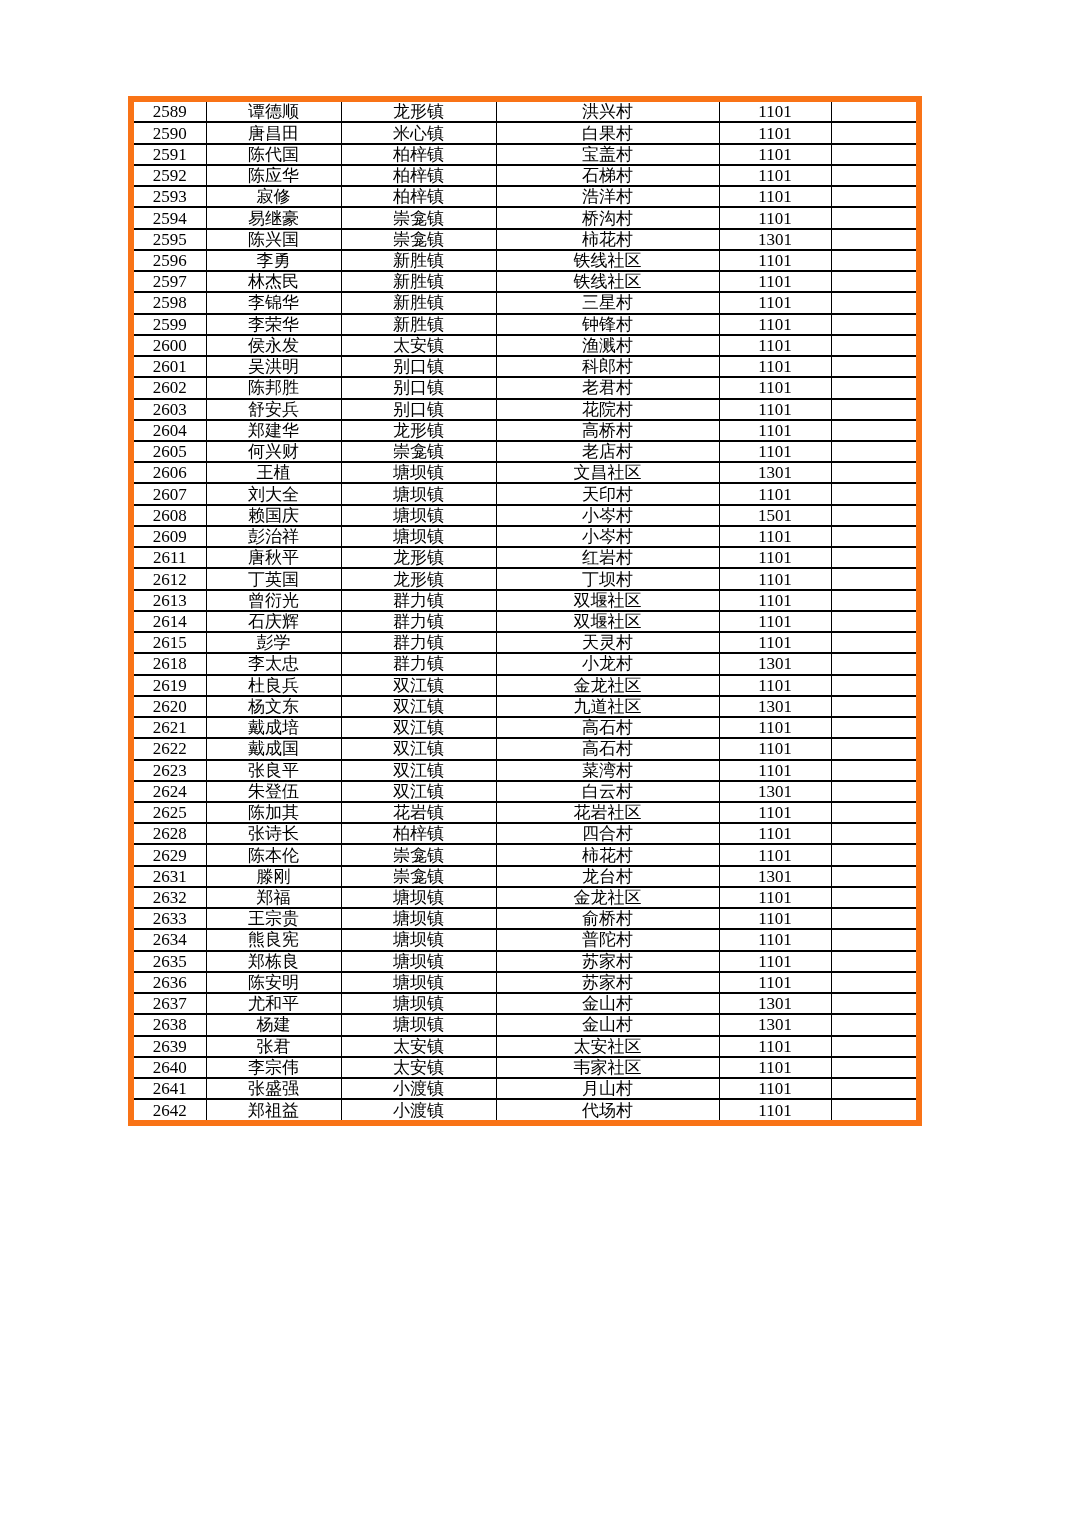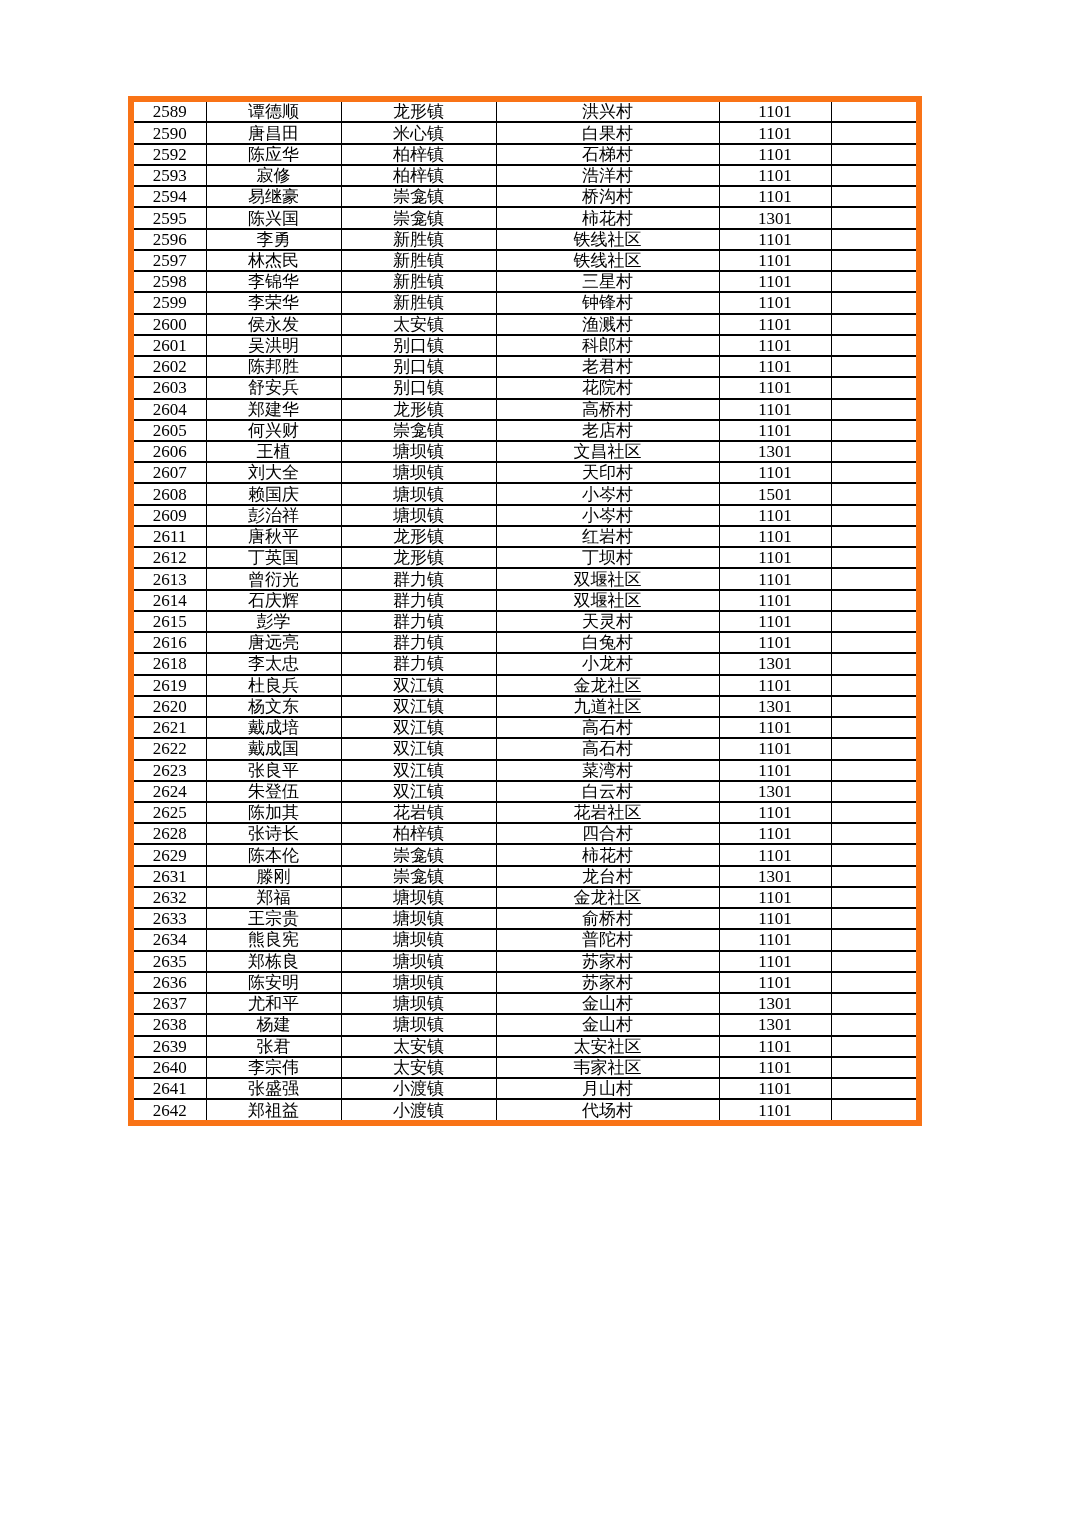--- a/index.html
+++ b/index.html
@@ -68,20 +68,28 @@
         </tr>
         <tr>
           <td>2590</td>
           <td>唐昌田</td>
           <td>米心镇</td>
           <td>白果村</td>
           <td>1101</td>
           <td></td>
         </tr>
         <tr>
+          <td>2591</td>
+          <td>陈代国</td>
+          <td>柏梓镇</td>
+          <td>宝盖村</td>
+          <td>1101</td>
+          <td></td>
+        </tr>
+        <tr>
           <td>2592</td>
           <td>陈应华</td>
           <td>柏梓镇</td>
           <td>石梯村</td>
           <td>1101</td>
           <td></td>
         </tr>
         <tr>
           <td>2593</td>
           <td>寂修</td>
@@ -248,28 +256,20 @@
           <td>群力镇</td>
           <td>双堰社区</td>
           <td>1101</td>
           <td></td>
         </tr>
         <tr>
           <td>2615</td>
           <td>彭学</td>
           <td>群力镇</td>
           <td>天灵村</td>
-          <td>1101</td>
-          <td></td>
-        </tr>
-        <tr>
-          <td>2616</td>
-          <td>唐远亮</td>
-          <td>群力镇</td>
-          <td>白兔村</td>
           <td>1101</td>
           <td></td>
         </tr>
         <tr>
           <td>2618</td>
           <td>李太忠</td>
           <td>群力镇</td>
           <td>小龙村</td>
           <td>1301</td>
           <td></td>

